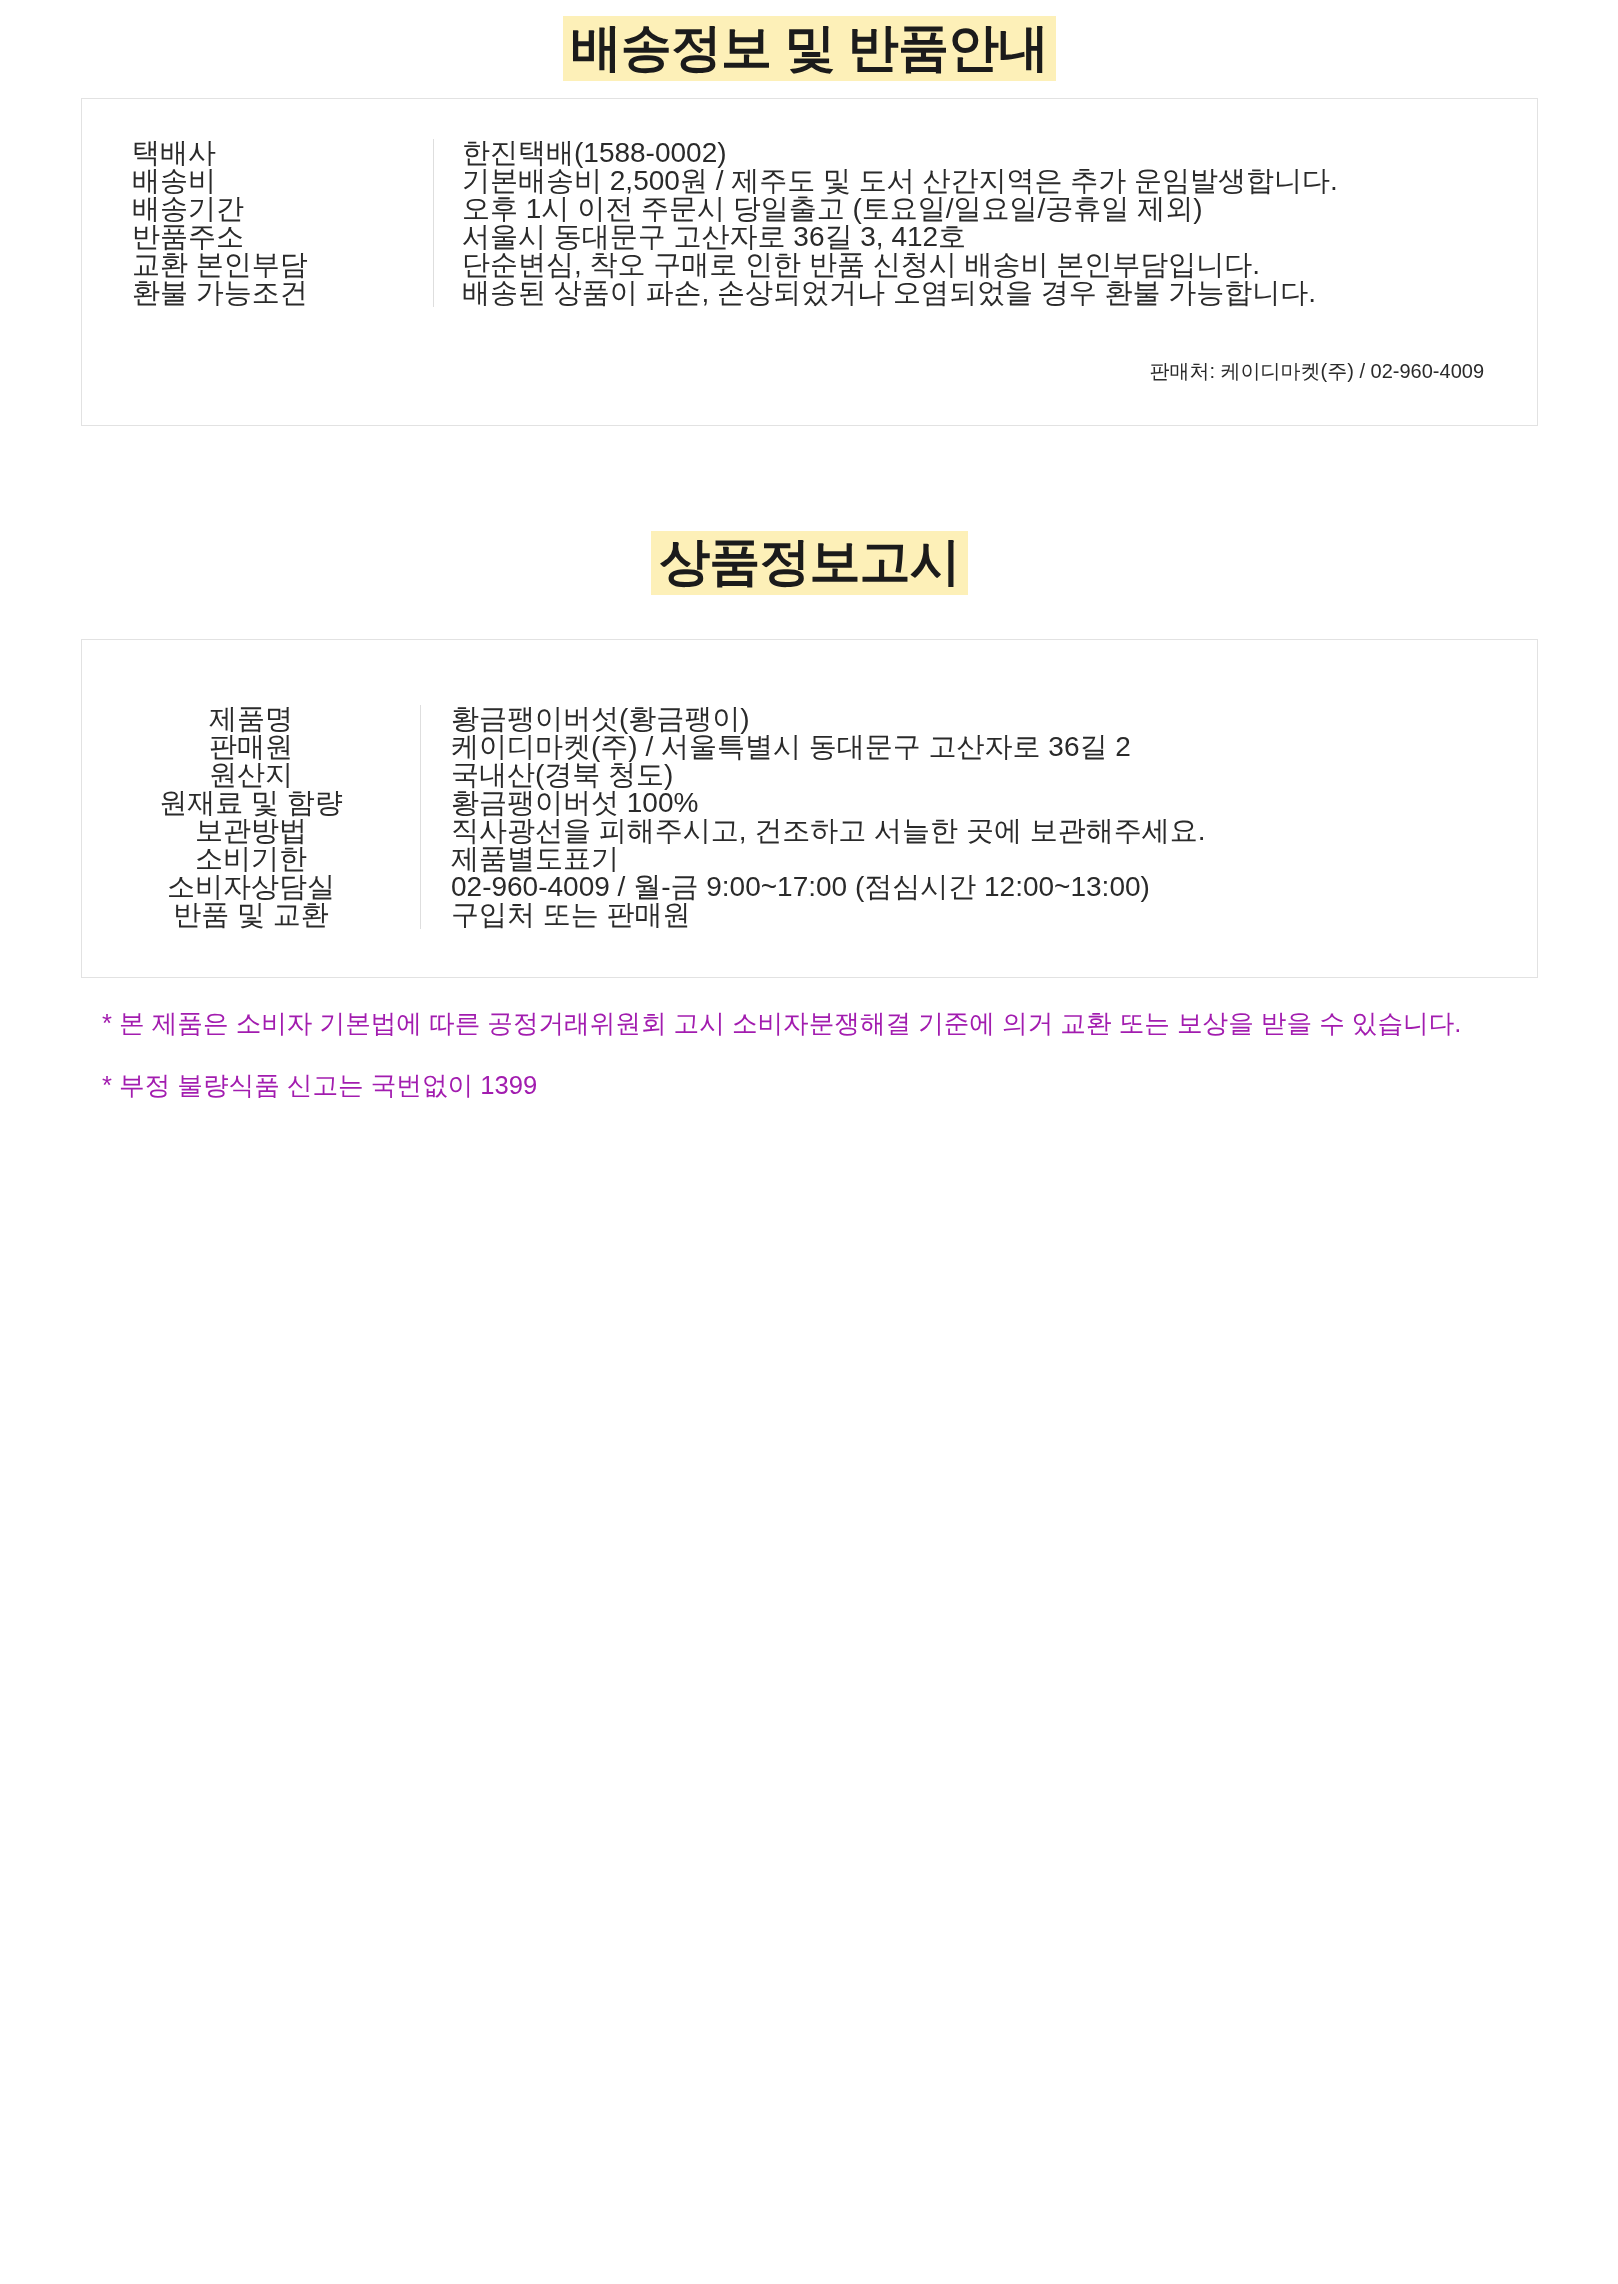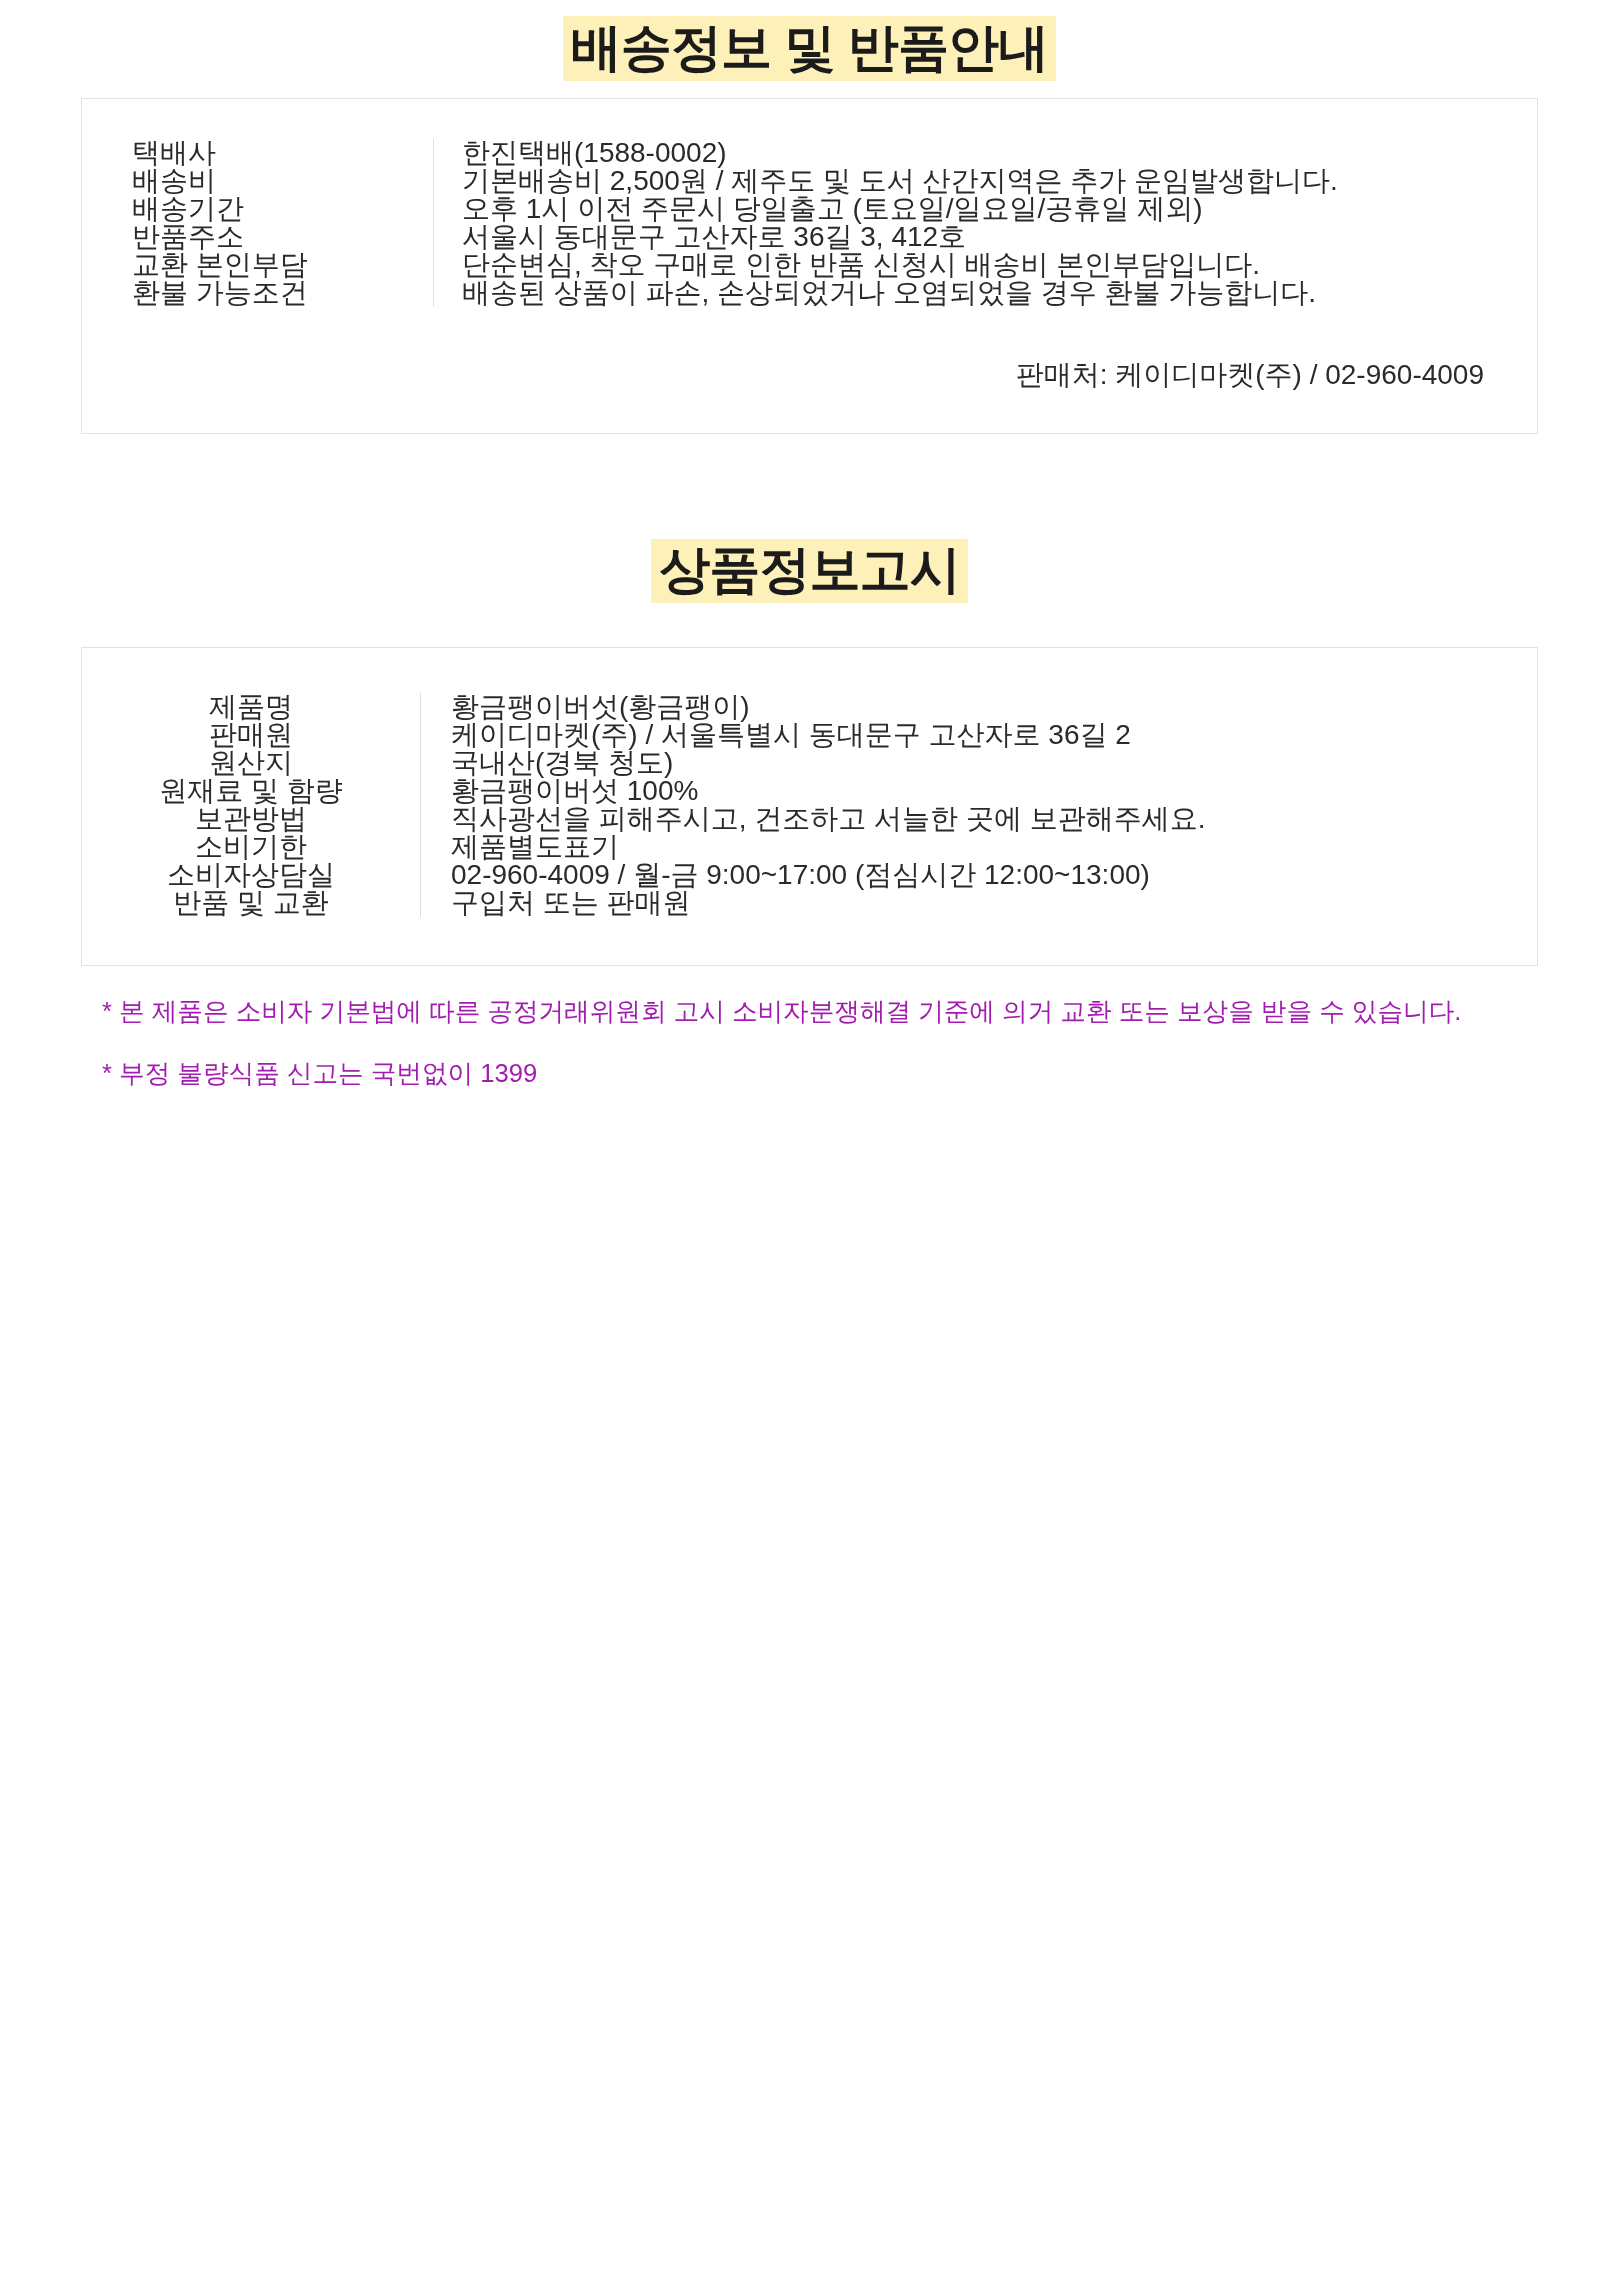--- a/index.html
+++ b/index.html
@@ -49,21 +49,21 @@
     margin: 0 auto;
   }
   .box-shipping {
     width: 1457px;
     margin-top: 17px;
     padding: 40px 0 44px 0;
   }
   .box-product {
     width: 1457px;
     margin-top: 44px;
-    padding: 45px 0 48px 0;
+    padding: 65px 0 48px 0;
   }
 
   
   table.info {
     border-collapse: collapse;
     width: 100%;
   }
   table.info td {
     vertical-align: top;
     padding: 0;
@@ -102,21 +102,21 @@
     padding-right: 0;
     text-align: center;
   }
   .box-product td.value {
     border-left: 1.4px solid #dedede;
     padding-left: 30px;
   }
 
   .seller-line {
     text-align: right;
-    font-size: 28px;
+    font-size: 20px;
     color: #2a2a2a;
     padding: 54px 53px 0 0;
     line-height: 1.0;
   }
 
   
   .footnotes {
     width: 1457px;
     margin: 26.5px auto 0 auto;
     box-sizing: border-box;

